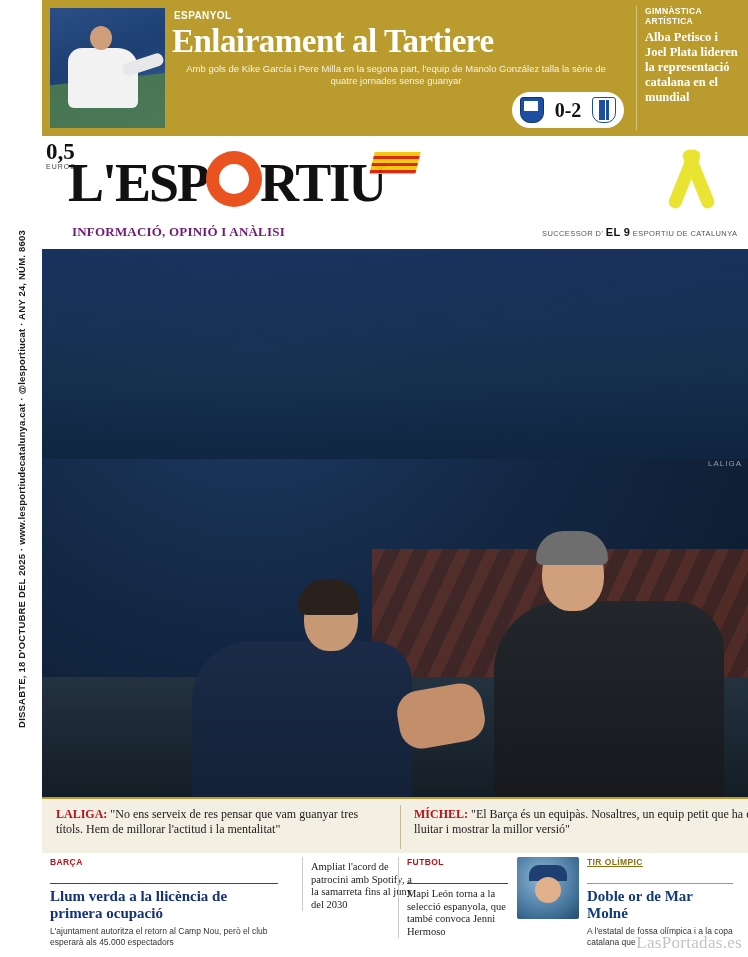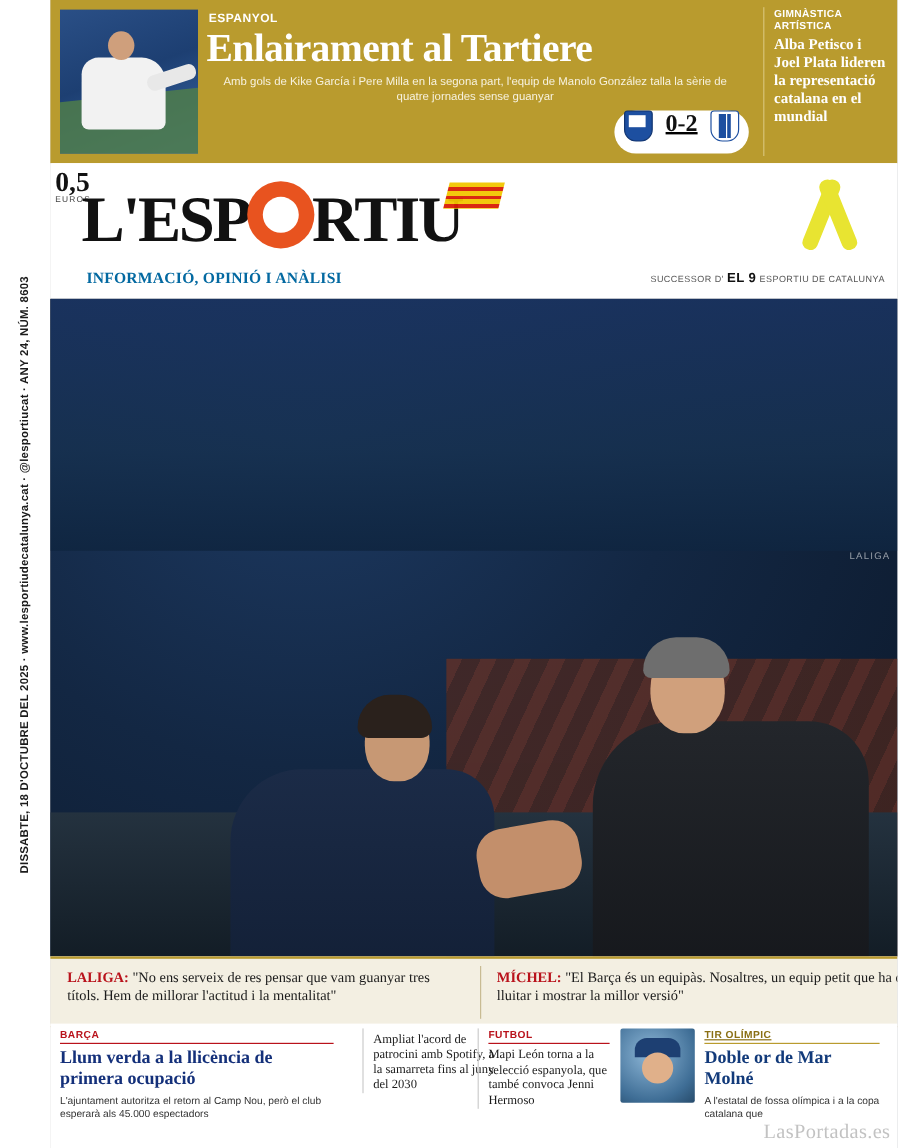--- a/index.html
+++ b/index.html
@@ -113,25 +113,24 @@
     text-align: center;
     padding: 0 14px;
   }
   .score-box {
     position: absolute;
     left: 470px; top: 92px;
     width: 112px; height: 36px;
     background: #ffffff;
     border-radius: 18px;
     display: flex;
-    align-items: flex-start;
+    align-items: center;
     justify-content: space-between;
     padding: 0 8px;
     box-sizing: border-box;
-    text-decoration: underline;
   }
   .crest {
     width: 22px; height: 24px;
     border-radius: 3px 3px 10px 10px;
     position: relative;
     overflow: hidden;
     flex: 0 0 auto;
   }
   .crest-oviedo {
     background: #1d4fa0;
@@ -263,21 +262,21 @@
     );
     transform: skewX(-14deg);
     opacity: .95;
   }
   .tagline {
     position: absolute;
     left: 30px; top: 88px;
     font-family: "Liberation Serif", serif;
     font-weight: bold;
     font-size: 13px;
-    color: #0369a1;
+    color: #701a75;
     letter-spacing: .2px;
   }
   .successor {
     position: absolute;
     left: 500px; top: 90px;
     font-size: 7.5px;
     color: #555;
     letter-spacing: .4px;
   }
   .successor b { color: #111; font-size: 11px; }
@@ -437,21 +436,21 @@
   .b2 { left: 240px; width: 110px; border-left: 1px solid #cccccc; padding-left: 8px; margin-left: 20px; }
   .b3 { left: 356px; width: 110px; border-left: 1px solid #cccccc; padding-left: 8px; }
   .b4 { left: 474px; width: 224px; border-left: 1px solid #cccccc; padding-left: 8px; }
   .b-kicker {
     font-size: 8.5px;
     font-weight: bold;
     color: #b9121b;
     letter-spacing: .4px;
     text-transform: uppercase;
     border-bottom: 1px solid #b9121b;
-    padding-bottom: 2px;
+    padding-bottom: 16px;
     margin-bottom: 4px;
   }
   .b-kicker.gold { color: #8a6f14; border-bottom-color: #b99b2e; text-decoration: underline; }
   .b-title {
     font-family: "Liberation Serif", serif;
     font-weight: bold;
     font-size: 15px;
     line-height: 17px;
     color: #14307a;
   }

